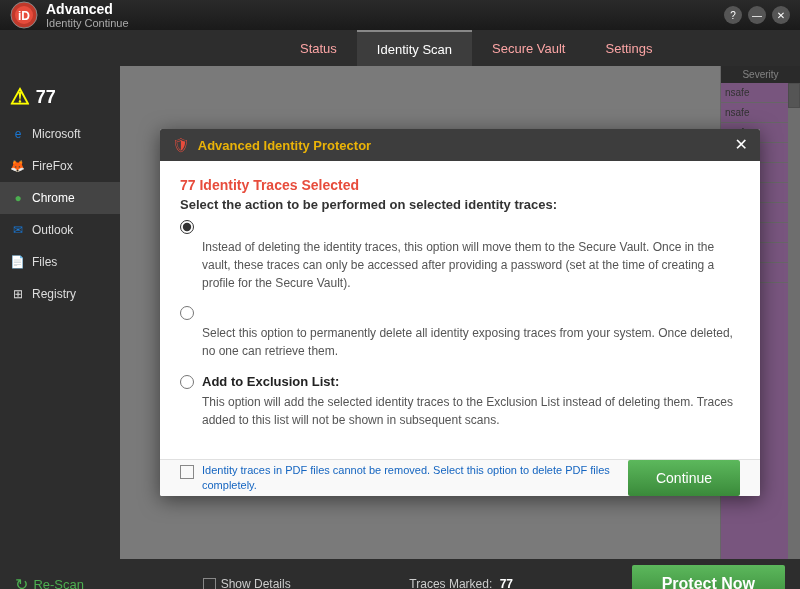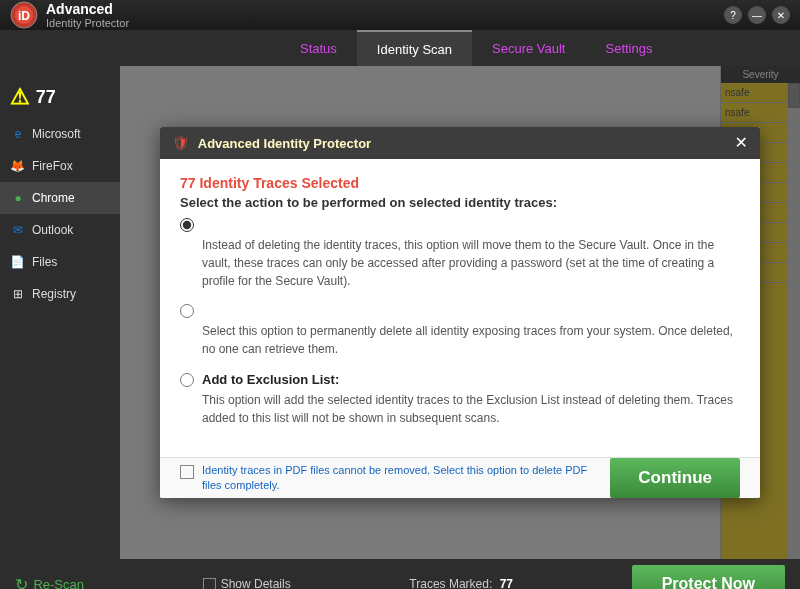--- a/index.html
+++ b/index.html
@@ -67,21 +67,21 @@
       background: #2d2d2d;
       display: flex;
       align-items: stretch;
       height: 36px;
       padding-left: 280px;
     }
     .nav-tab {
       padding: 0 20px;
       display: flex;
       align-items: center;
-      color: #d946ef;
+      color: #fca5a5;
       font-size: 13px;
       cursor: pointer;
       border: none;
       background: transparent;
     }
     .nav-tab.active {
       background: #3d3d3d;
       color: #fff;
       border-top: 2px solid #888;
     }
@@ -141,21 +141,21 @@
       background: #f5f5f5;
     }
 
     
     .right-panel {
       position: absolute;
       right: 0;
       top: 0;
       width: 80px;
       height: 100%;
-      background: #fde047;
+      background: #f0abfc;
       border-left: 1px solid #ccc;
       display: flex;
       flex-direction: column;
     }
     .right-panel-header {
       background: #555;
       color: #fff;
       font-size: 10px;
       padding: 3px 4px;
       text-align: center;
@@ -250,21 +250,21 @@
     .modal-title-content {
       display: flex;
       align-items: center;
       gap: 8px;
     }
     .modal-title-icon {
       color: #e74c3c;
       font-size: 14px;
     }
     .modal-title-text {
-      color: #fef9c3;
+      color: #eab308;
       font-size: 13px;
       font-weight: bold;
     }
     .modal-close {
       color: #fff;
       font-size: 16px;
       cursor: pointer;
       background: none;
       border: none;
       line-height: 1;
@@ -336,42 +336,42 @@
       margin-top: 2px;
     }
     .pdf-text {
       font-size: 11px;
       color: #1565c0;
       line-height: 1.4;
     }
     .continue-btn {
       background: linear-gradient(to bottom, #5cb85c, #3a8a3a);
       color: #fff;
-      font-size: 17px;
-      font-weight: bold;
+      font-size: 14px;
+      font-weight: normal;
       border: none;
       padding: 10px 28px;
       cursor: pointer;
       border-radius: 2px;
       white-space: nowrap;
     }
   </style>
 </head>
 <body>
 
 <div class="title-bar">
   <div class="title-bar-left">
     <svg class="app-logo" viewBox="0 0 28 28">
       <circle cx="14" cy="14" r="13" fill="#c0392b" stroke="#888" stroke-width="1"></circle>
       <circle cx="14" cy="14" r="9" fill="#e74c3c"></circle>
       <text x="14" y="19" text-anchor="middle" fill="white" font-size="12" font-weight="bold">iD</text>
     </svg>
     <div>
       <div class="app-title-text">Advanced</div>
-      <div class="app-subtitle">Identity Protector</div>
+      <div class="app-subtitle">Identity Continue</div>
     </div>
   </div>
   <div class="title-bar-controls">
     <button class="title-btn help">?</button>
     <button class="title-btn min">—</button>
     <button class="title-btn close">✕</button>
   </div>
 </div>
 
 <div class="nav-bar">

